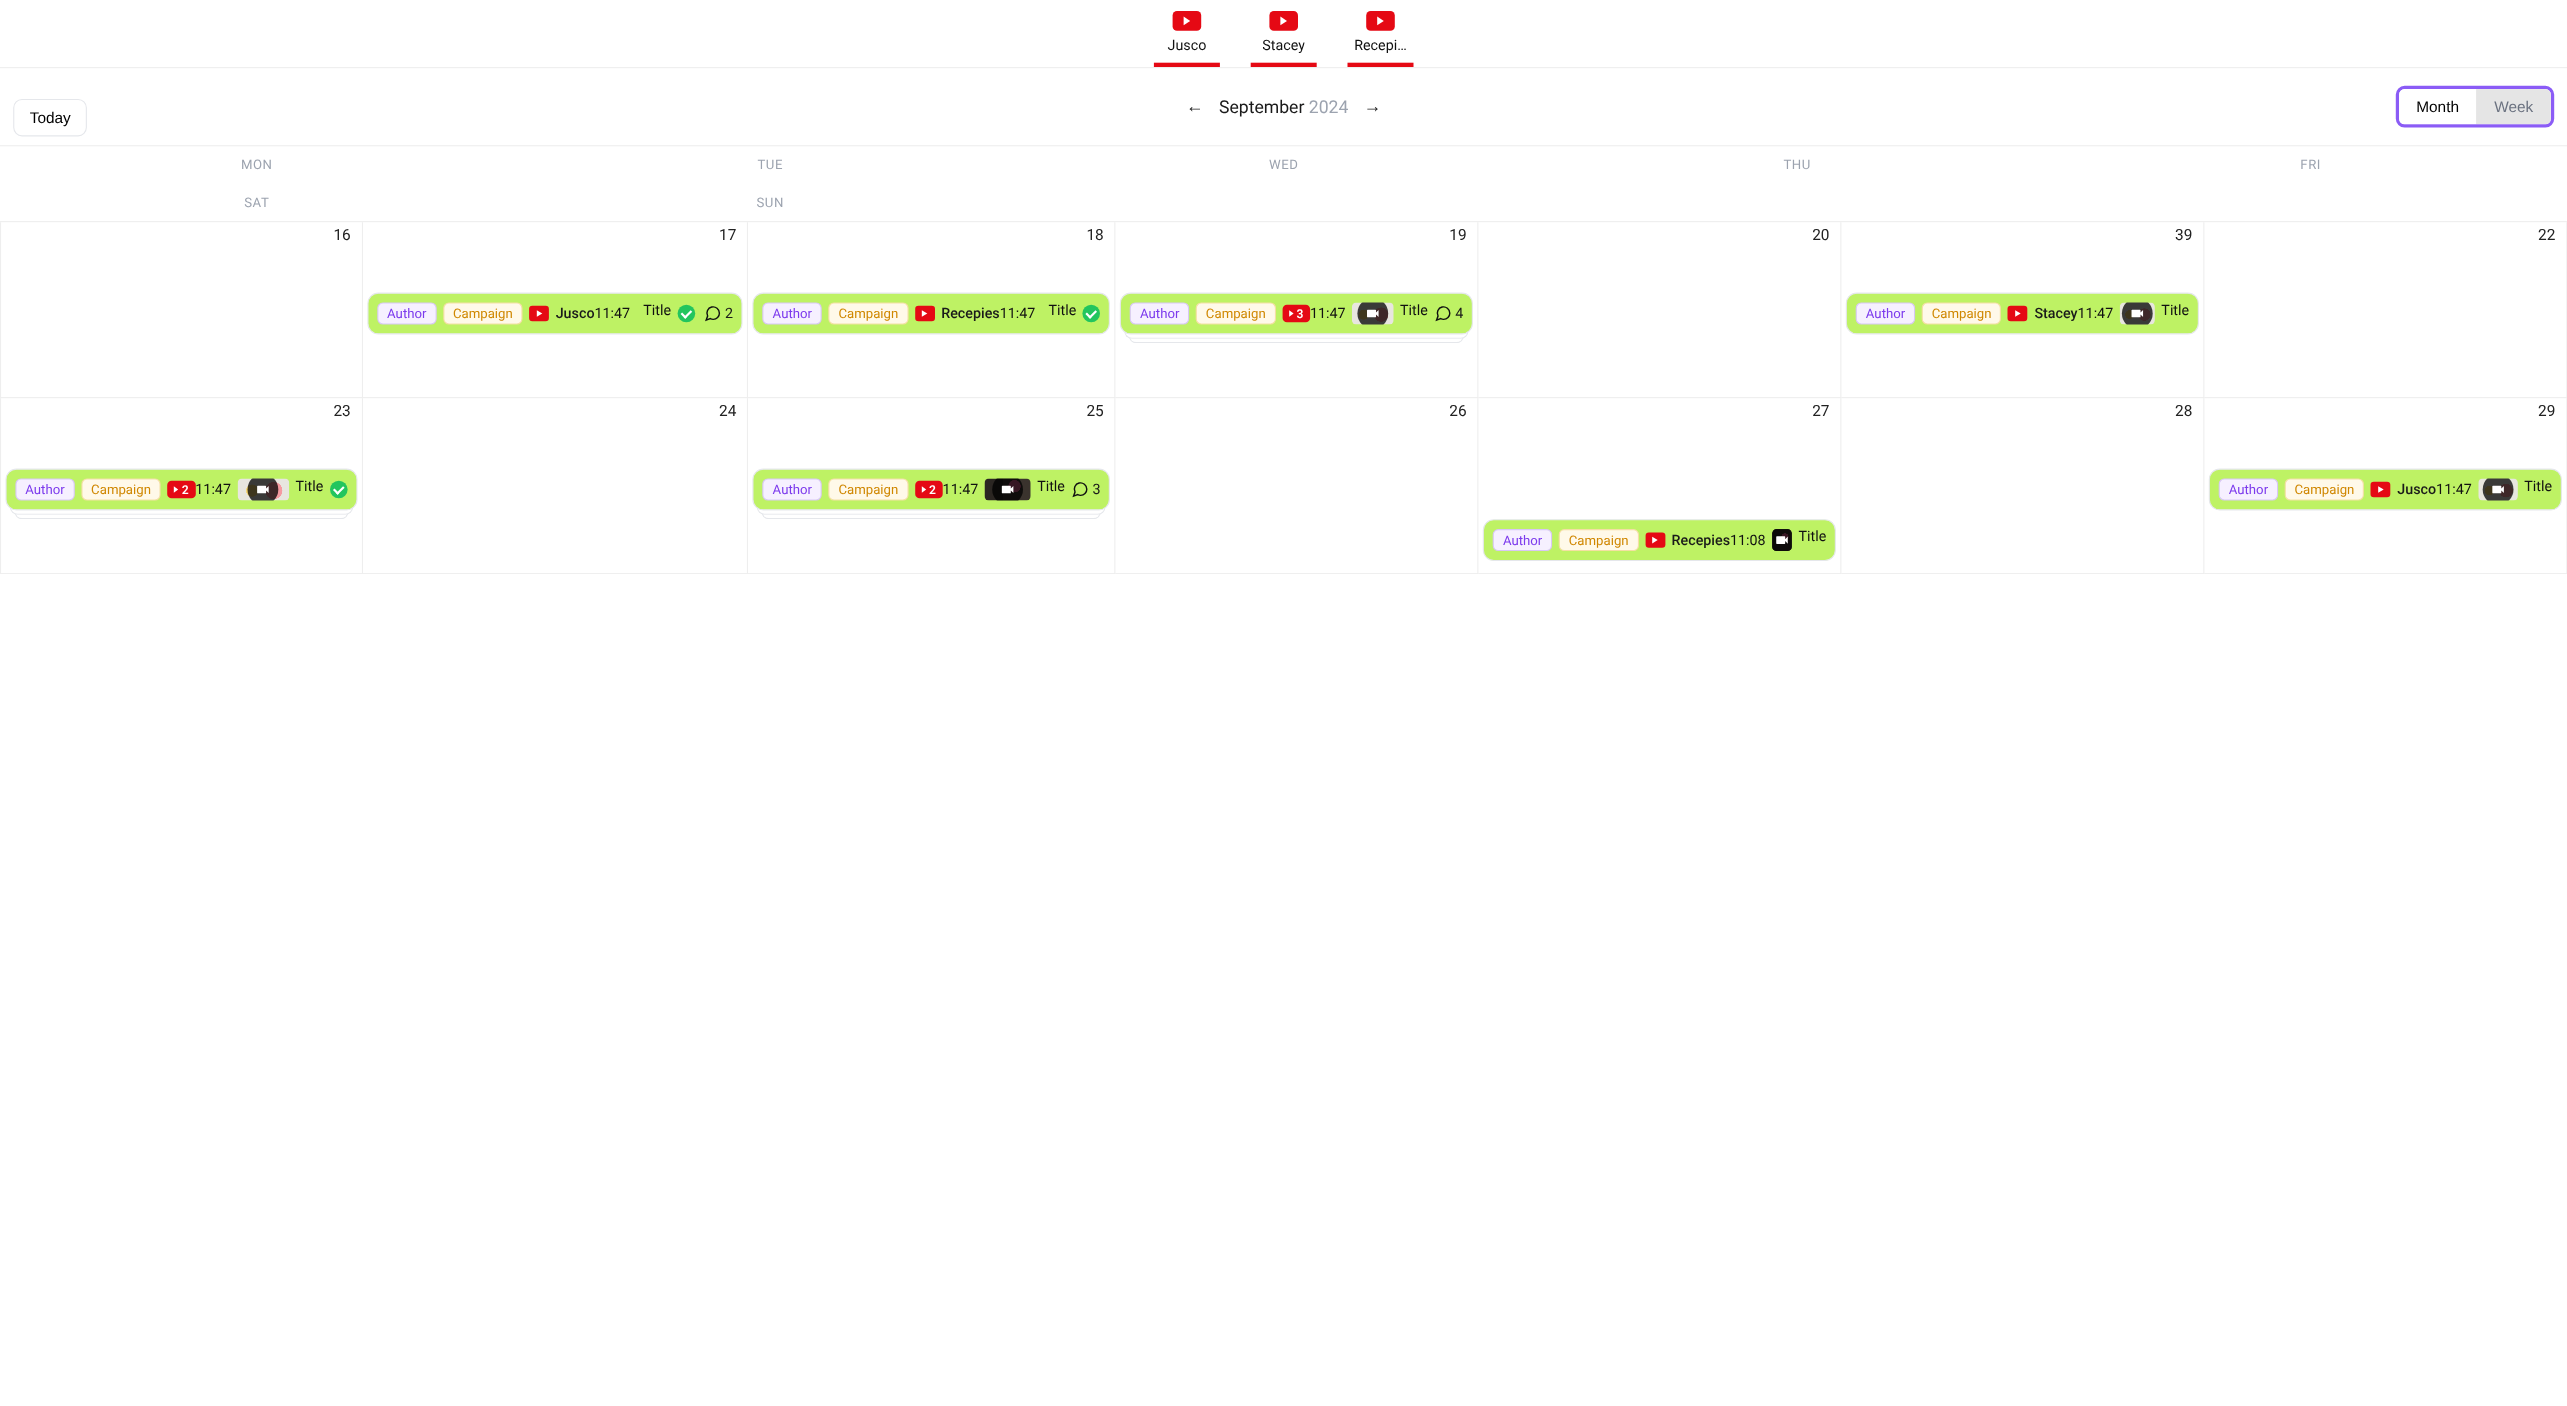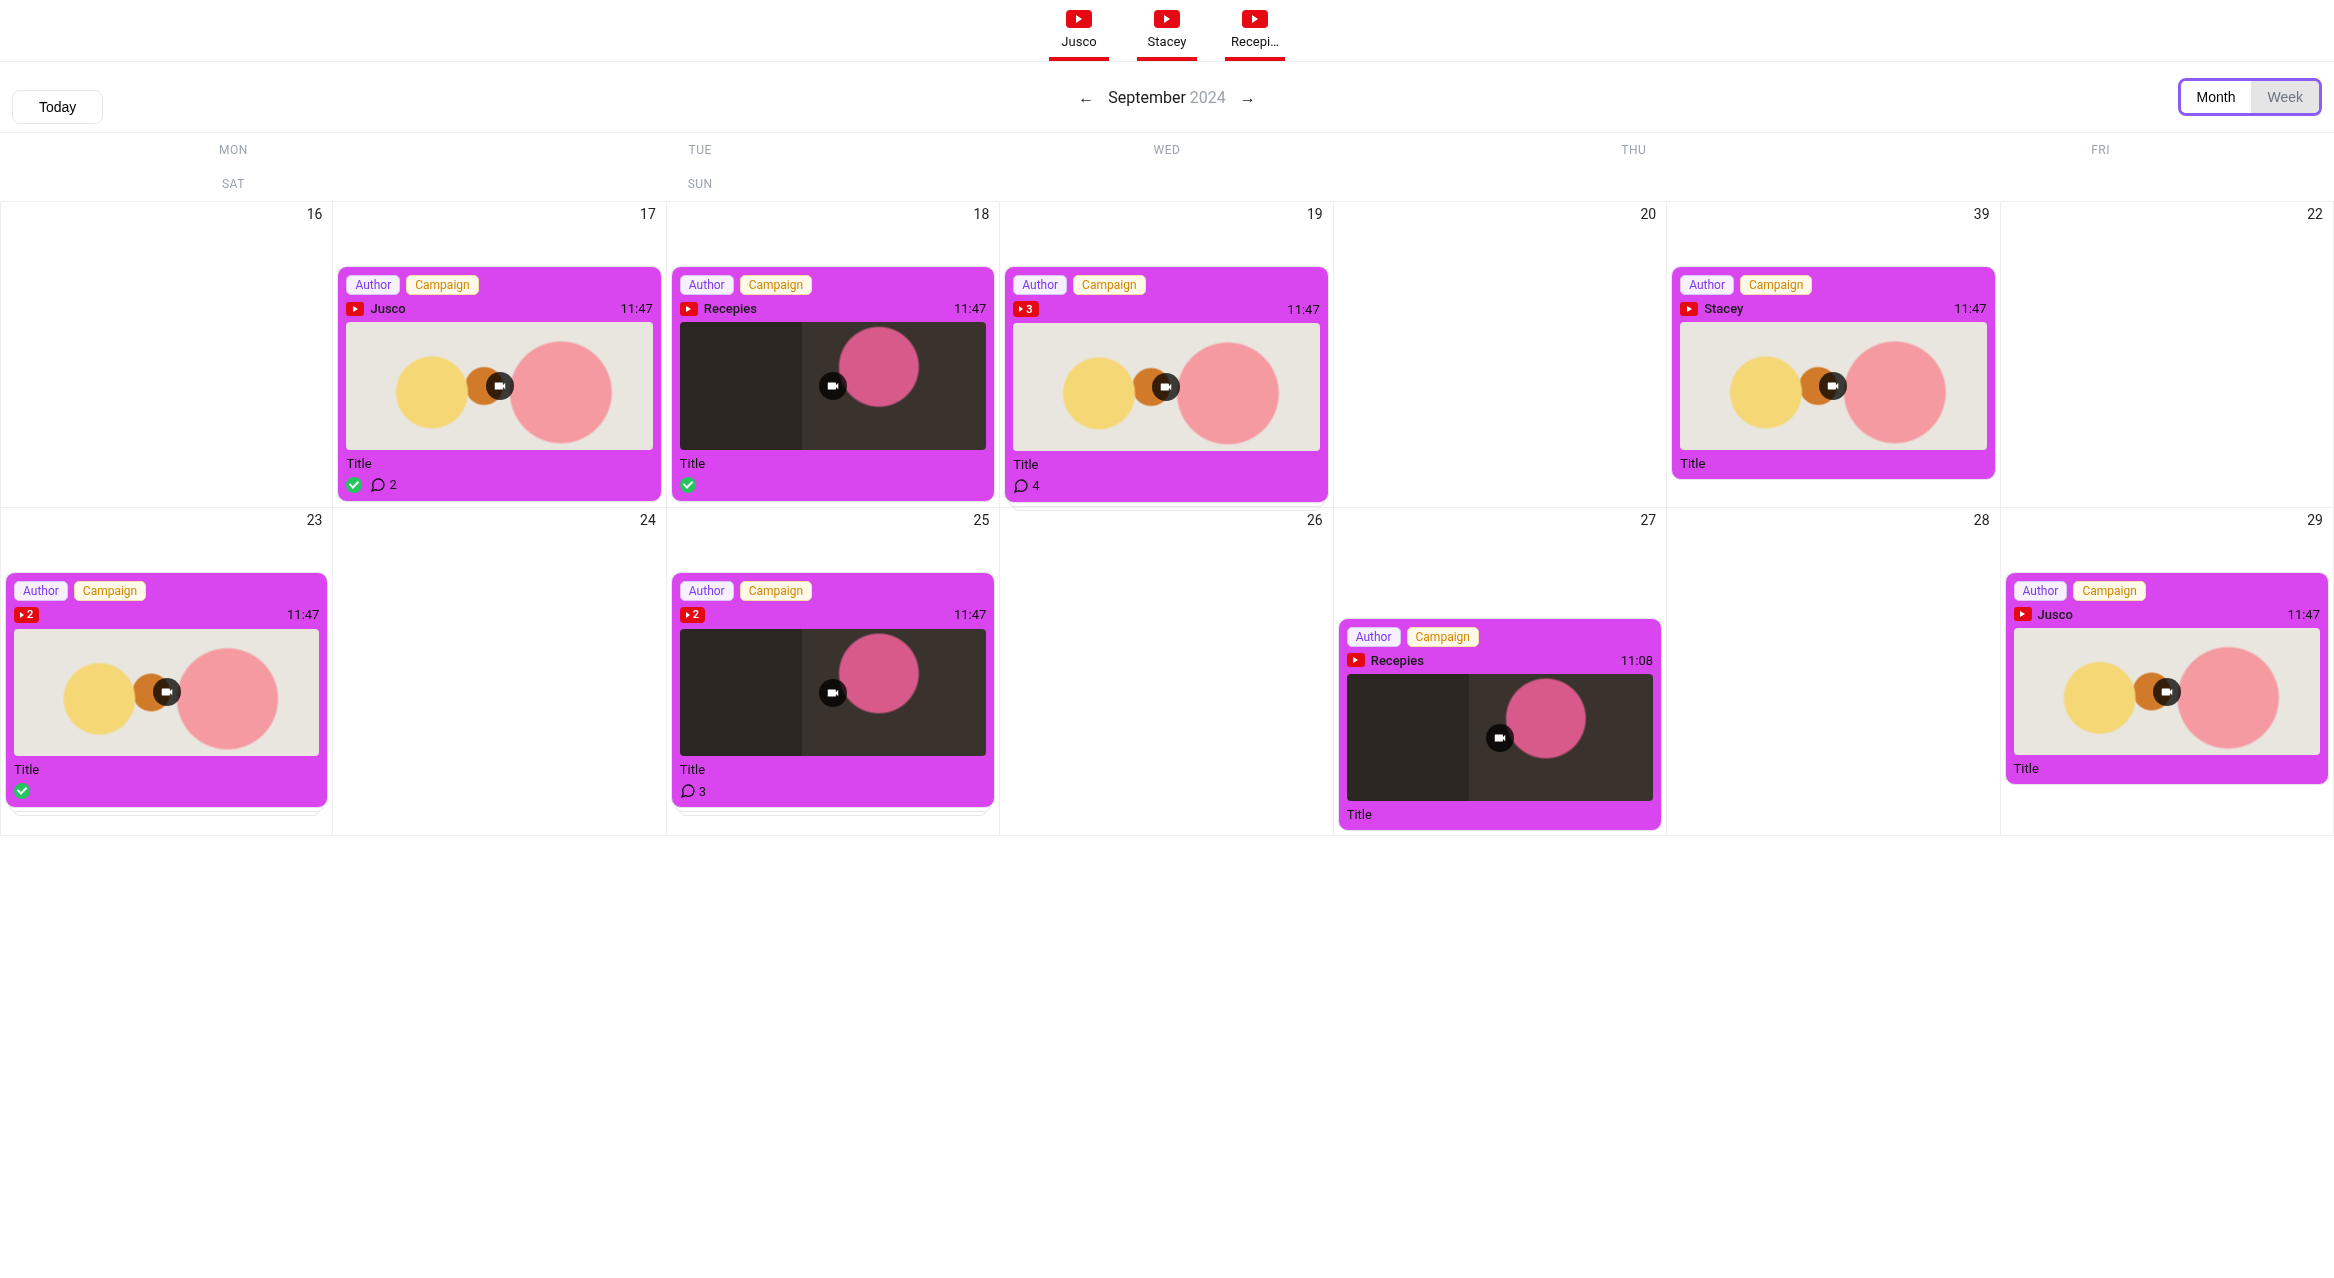--- a/index.html
+++ b/index.html
@@ -7,42 +7,42 @@
 
   
   .channels { display: flex; justify-content: center; gap: 28px; padding: 10px 0 0; }
   .channel-tab { display: flex; flex-direction: column; align-items: center; gap: 6px; cursor: pointer; padding-bottom: 8px; border-bottom: 4px solid #e50914; width: 60px; }
   .channel-tab .yt-badge { width: 26px; height: 18px; border-radius: 4px; background: #e50914; display: flex; align-items: center; justify-content: center; }
   .channel-tab .yt-badge::after { content: ''; width: 0; height: 0; border-left: 6px solid #fff; border-top: 4px solid transparent; border-bottom: 4px solid transparent; }
   .channel-tab .lbl { font-size: 13px; color: #111; white-space: nowrap; overflow: hidden; text-overflow: ellipsis; max-width: 60px; }
 
   
   .toolbar { display: flex; align-items: center; justify-content: space-between; padding: 8px 12px; border-top: 1px solid #eee; border-bottom: 1px solid #eee; position: relative; }
-  .btn-today { border: 1px solid #e5e7eb; background: #fff; border-radius: 8px; padding: 8px 26px; font-size: 14px; cursor: pointer; margin-top: 20px; }
+  .btn-today { border: 1px solid #e5e7eb; background: #fff; border-radius: 8px; padding: 8px 14px; font-size: 14px; cursor: pointer; margin-top: 20px; }
   .nav-center { position: absolute; left: 50%; transform: translateX(-50%); display: flex; align-items: center; gap: 14px; font-size: 16px; }
   .arrow { cursor: pointer; font-size: 16px; color: #222; user-select: none; }
   .month-label .yr { color: #9ca3af; }
   .view-toggle { display: flex; border: 3px solid #8b5cf6; border-radius: 8px; overflow: hidden; }
   .view-toggle button { border: none; background: #fff; padding: 8px 16px; font-size: 14px; cursor: pointer; }
   .view-toggle button.inactive { background: #e5e5e5; color: #6b7280; }
 
   
   .dow { display: grid; grid-template-columns: repeat(5, 1fr); }
   .dow div { text-align: center; padding: 10px 0; color: #9ca3af; font-size: 12px; letter-spacing: 0.5px; }
 
   
   .grid { display: grid; grid-template-columns: repeat(7, 1fr); border-top: 1px solid #eee; }
   .cell { border-right: 1px solid #eee; border-bottom: 1px solid #eee; padding: 4px; min-height: 160px; position: relative; }
   .cell .dnum { position: absolute; top: 4px; right: 10px; font-size: 14px; color: #222; }
 
   
   .card-wrap { margin-top: 60px; position: relative; }
   .card-wrap.stacked::after, .card-wrap.stacked::before { content: ''; position: absolute; left: 4px; right: 4px; bottom: -4px; height: 6px; border: 1px solid #e5e7eb; border-top: none; border-radius: 0 0 10px 10px; background: #fff; z-index: -1; }
   .card-wrap.stacked::before { bottom: -8px; left: 8px; right: 8px; z-index: -2; }
-  .card { border: 1px solid #e5e7eb; border-radius: 10px; background: #d946ef; padding: 8px; display: flex; flex-direction: column; gap: 6px; cursor: pointer; }
+  .card { border: 1px solid #e5e7eb; border-radius: 10px; background: #bef264; padding: 8px; display: flex; flex-direction: row; gap: 6px; cursor: pointer; }
   .tags { display: flex; gap: 6px; }
   .tag { font-size: 12px; padding: 2px 8px; border-radius: 5px; border: 1px solid; }
   .tag.author { color: #7c3aed; border-color: #d8c7f5; background: #f6f0ff; }
   .tag.campaign { color: #d08700; border-color: #f4dfa3; background: #fff9e9; }
   .cardrow { display: flex; align-items: center; justify-content: space-between; }
   .chan { display: flex; align-items: center; gap: 6px; font-size: 13px; font-weight: 500; }
   .yt-sm { width: 18px; height: 14px; border-radius: 3px; background: #e50914; display: inline-flex; align-items: center; justify-content: center; flex-shrink: 0; }
   .yt-sm::after { content: ''; width: 0; height: 0; border-left: 5px solid #fff; border-top: 3px solid transparent; border-bottom: 3px solid transparent; }
   .yt-count { background: #e50914; color: #fff; border-radius: 4px; padding: 0 6px; height: 16px; display: inline-flex; align-items: center; font-size: 11px; font-weight: 600; gap: 3px; }
   .yt-count::before { content: ''; width: 0; height: 0; border-left: 4px solid #fff; border-top: 3px solid transparent; border-bottom: 3px solid transparent; }

